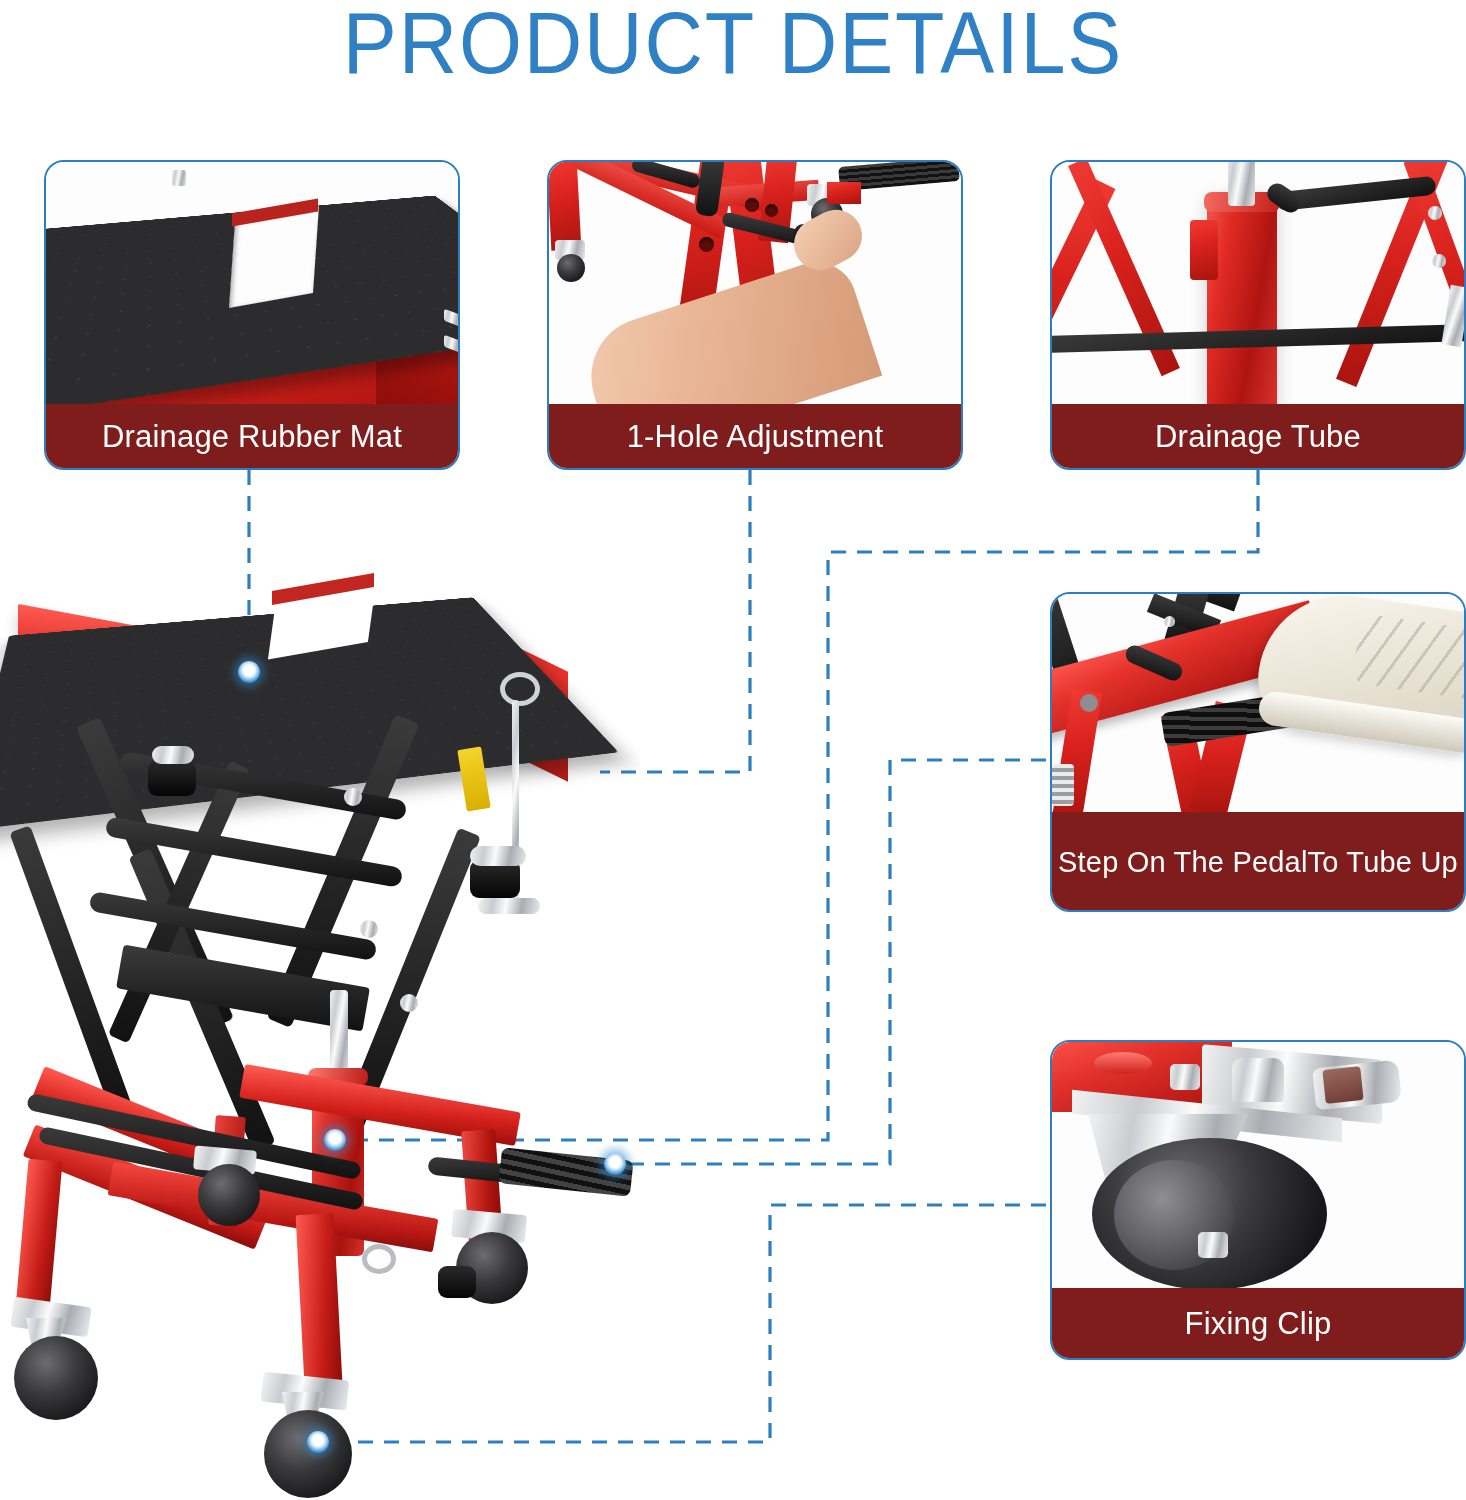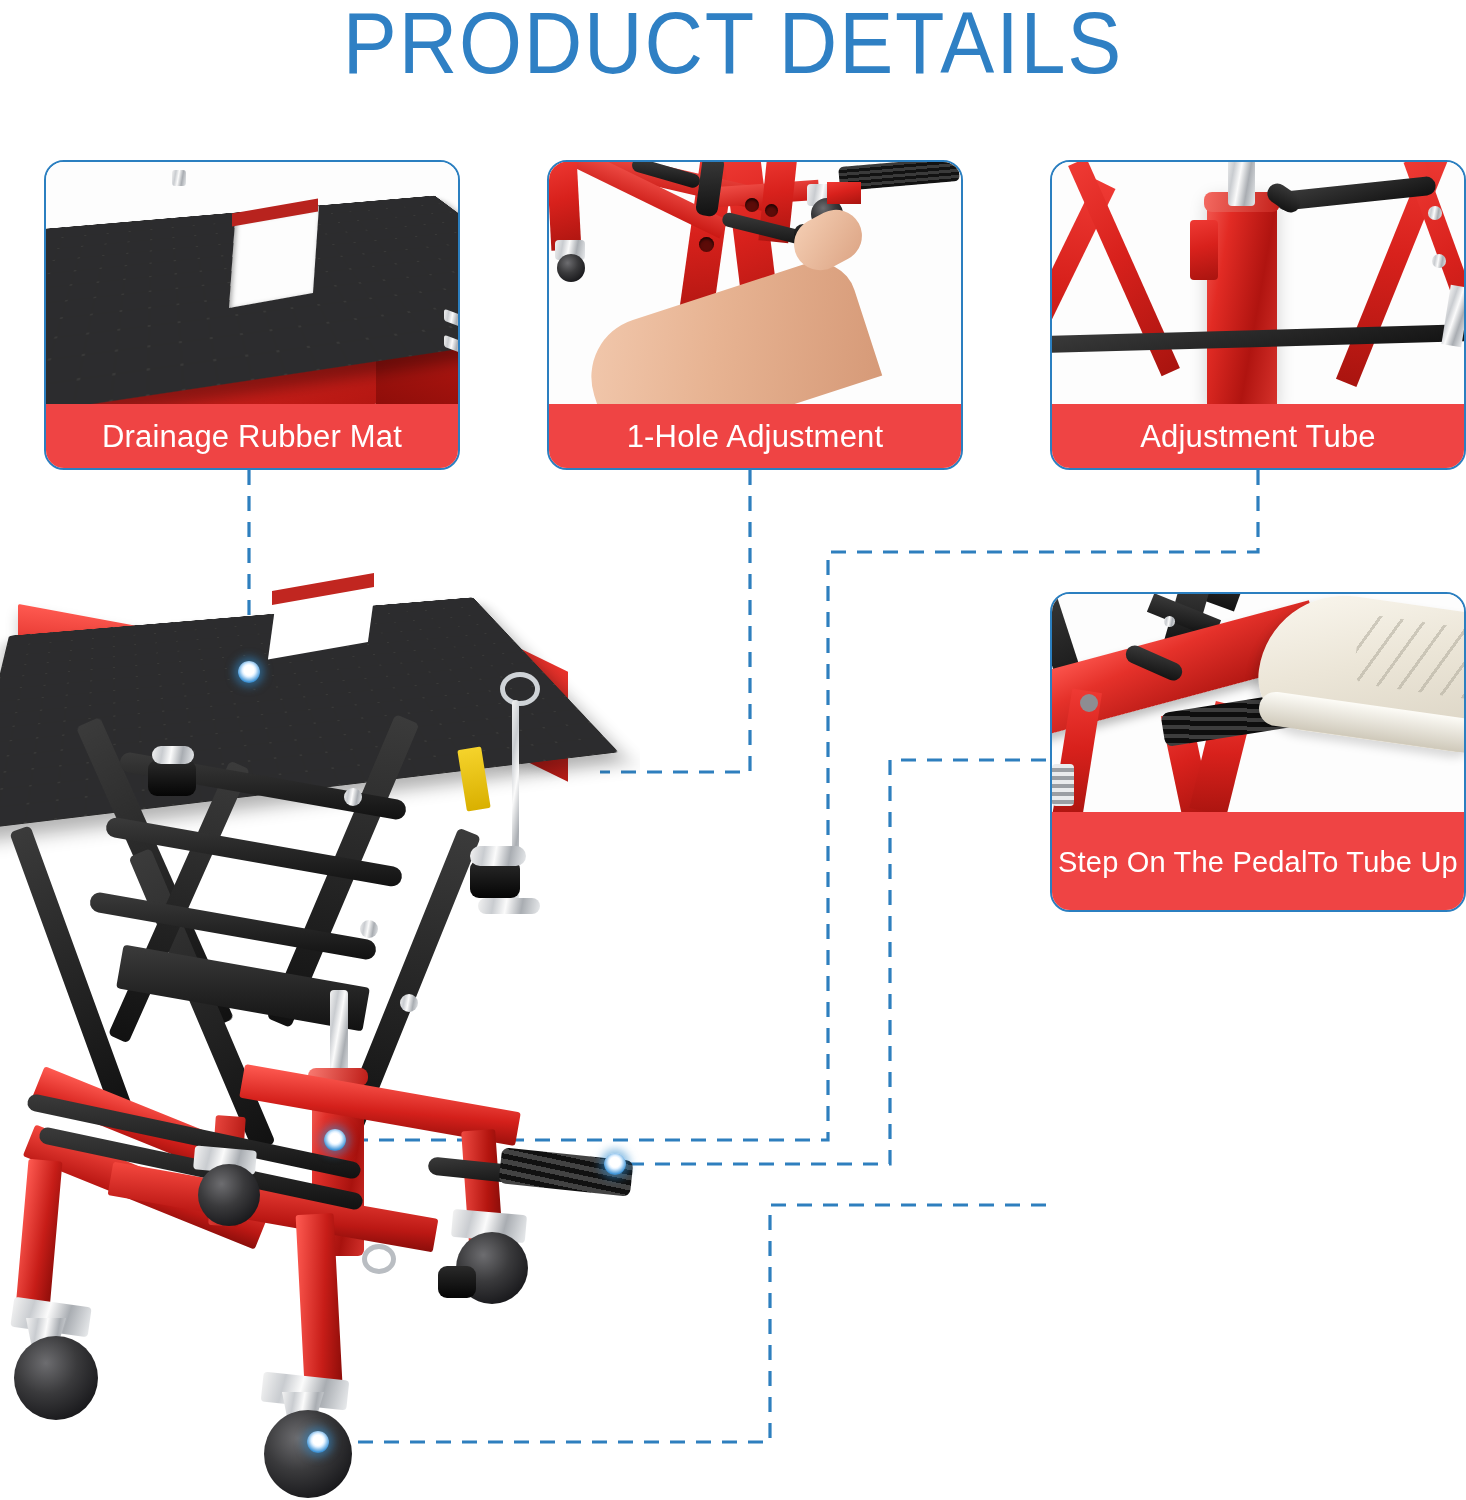--- a/index.html
+++ b/index.html
@@ -37,21 +37,21 @@
     background:#fff;
     overflow:hidden;
   }
   .callout .photo{
     position:absolute;left:0;top:0;right:0;
     overflow:hidden;
     background:#fdfdfd;
   }
   .callout .labelbar{
     position:absolute;left:-2px;right:-2px;bottom:-2px;
-    background:#ef4444;
+    background:#7f1d1d;
     border-radius:0 0 20px 20px;
     color:#ffffff;
     display:flex;align-items:center;justify-content:center;
     text-align:center;
     font-size:31px;
     line-height:1.12;
     letter-spacing:.2px;
     padding:14px 4px;
     box-sizing:border-box;
   }
@@ -194,21 +194,21 @@
         <div class="shape blk" style="left:214px;top:26px;width:36px;height:20px;border-radius:10px;transform:rotate(34deg);"></div>
 
         <div class="shape blk" style="left:-18px;top:168px;width:452px;height:17px;border-radius:9px;transform:rotate(-1.6deg);"></div>
 
         <div class="shape red" style="left:138px;top:58px;width:28px;height:60px;border-radius:4px;"></div>
         <div class="shape chrome" style="left:376px;top:44px;width:14px;height:14px;border-radius:50%;"></div>
         <div class="shape chrome" style="left:380px;top:92px;width:14px;height:14px;border-radius:50%;"></div>
         <div class="shape chrome" style="left:394px;top:124px;width:20px;height:60px;transform:rotate(9deg);"></div>
       </div>
     </div>
-    <div class="labelbar" style="height:66px;">Adjustment Tube</div>
+    <div class="labelbar" style="height:66px;">Drainage Tube</div>
   </div>
 
   <div class="callout" style="left:1050px;top:592px;width:416px;height:320px;">
     <div class="photo" style="height:222px;">
       <div class="art">
 
         <div class="shape blk" style="left:-6px;top:-14px;width:26px;height:130px;transform:rotate(-18deg);"></div>
         <div class="shape blk" style="left:60px;top:-28px;width:130px;height:24px;transform:rotate(20deg);"></div>
         <div class="shape blk" style="left:120px;top:-14px;width:30px;height:70px;transform:rotate(16deg);"></div>
         <div class="shape blk" style="left:96px;top:12px;width:72px;height:20px;transform:rotate(22deg);"></div>
@@ -239,20 +239,50 @@
                     background:repeating-linear-gradient(118deg,rgba(255,255,255,0) 0 16px,rgba(170,165,150,.5) 16px 19px);
                     transform:rotate(8deg);"></div>
       </div>
     </div>
     <div class="labelbar two-line" style="height:100px;flex-direction:row;">
       <span>Step On The Pedal</span>
       <span>To Tube Up</span>
     </div>
   </div>
 
+  <div class="callout" style="left:1050px;top:1040px;width:416px;height:320px;">
+    <div class="photo" style="height:248px;">
+      <div class="art">
+
+        <div class="shape" style="left:-10px;top:-6px;width:190px;height:76px;border-radius:0 0 6px 0;
+                    background:linear-gradient(160deg,#ff564d 0%,#e2302a 40%,#a8120e 100%);"></div>
+        <div class="shape" style="left:42px;top:10px;width:58px;height:22px;border-radius:50%;
+                    background:linear-gradient(180deg,#ff7b73,#cf231d);"></div>
+
+        <div class="shape chrome" style="left:150px;top:10px;width:180px;height:64px;border-radius:4px;transform:skewY(5deg);"></div>
+        <div class="shape chrome" style="left:20px;top:62px;width:270px;height:24px;transform:skewY(6deg);"></div>
+
+        <div class="shape chrome" style="left:118px;top:22px;width:30px;height:26px;border-radius:5px;"></div>
+
+        <div class="shape chrome" style="left:262px;top:22px;width:86px;height:42px;border-radius:8px 12px 12px 8px;transform:rotate(-6deg);"></div>
+        <div class="shape" style="left:272px;top:26px;width:38px;height:34px;border-radius:4px;
+                    background:linear-gradient(170deg,#9d6a60,#6c3b33);transform:rotate(-6deg);"></div>
+        <div class="shape chrome" style="left:180px;top:16px;width:52px;height:44px;border-radius:10px 10px 4px 4px;"></div>
+
+        <div class="shape chrome" style="left:36px;top:72px;width:160px;height:150px;
+                    clip-path:polygon(0% 0%,100% 0%,58% 100%,18% 72%);"></div>
+
+        <div class="shape tyre" style="left:40px;top:96px;width:235px;height:152px;border-radius:50%;"></div>
+        <div class="shape" style="left:62px;top:118px;width:120px;height:110px;border-radius:50%;
+                    background:radial-gradient(circle at 40% 35%,#8e8e93 0%,#5a5a5e 55%,#2a2a2c 100%);"></div>
+        <div class="shape chrome" style="left:146px;top:190px;width:30px;height:26px;border-radius:5px;"></div>
+      </div>
+    </div>
+    <div class="labelbar" style="height:72px;">Fixing Clip</div>
+  </div>
 
   <div style="position:absolute;left:0px;top:520px;width:640px;height:980px;">
     <div class="art">
 
       <div class="shape" style="left:18px;top:134px;width:540px;height:58px;
                   background:linear-gradient(175deg,#ff5a51,#d4201b 60%,#9c100c);
                   transform:skewY(10.5deg);border-radius:2px;box-shadow:0 8px 14px rgba(0,0,0,.2);"></div>
       <div class="shape" style="left:438px;top:120px;width:130px;height:110px;
                   background:linear-gradient(200deg,#e8322b,#a5120e);
                   transform:skewY(26deg);"></div>

